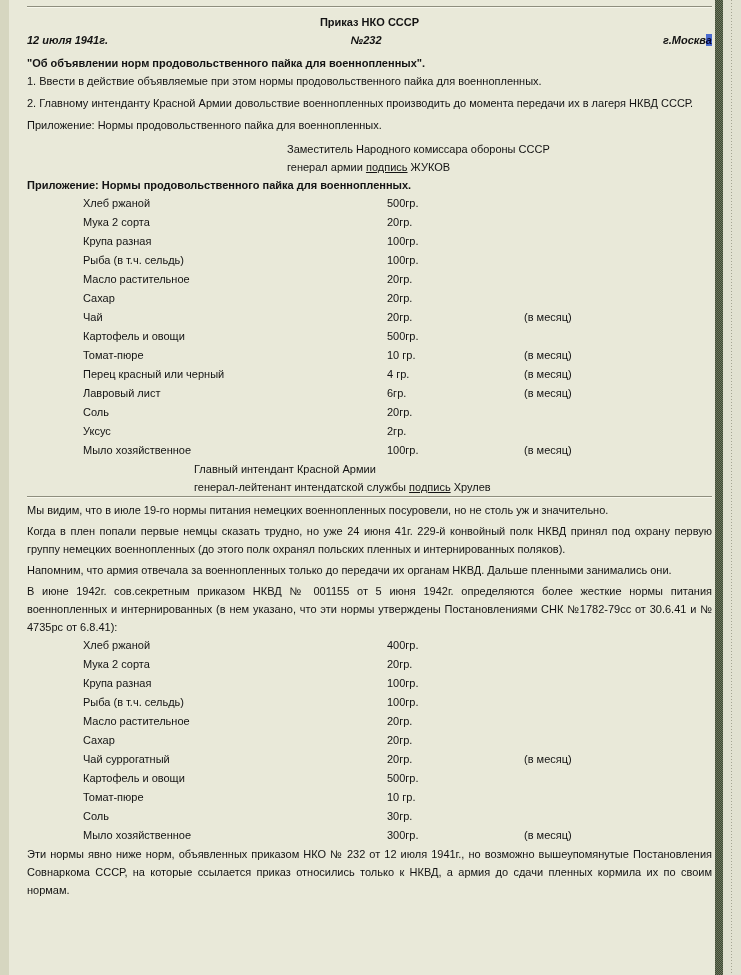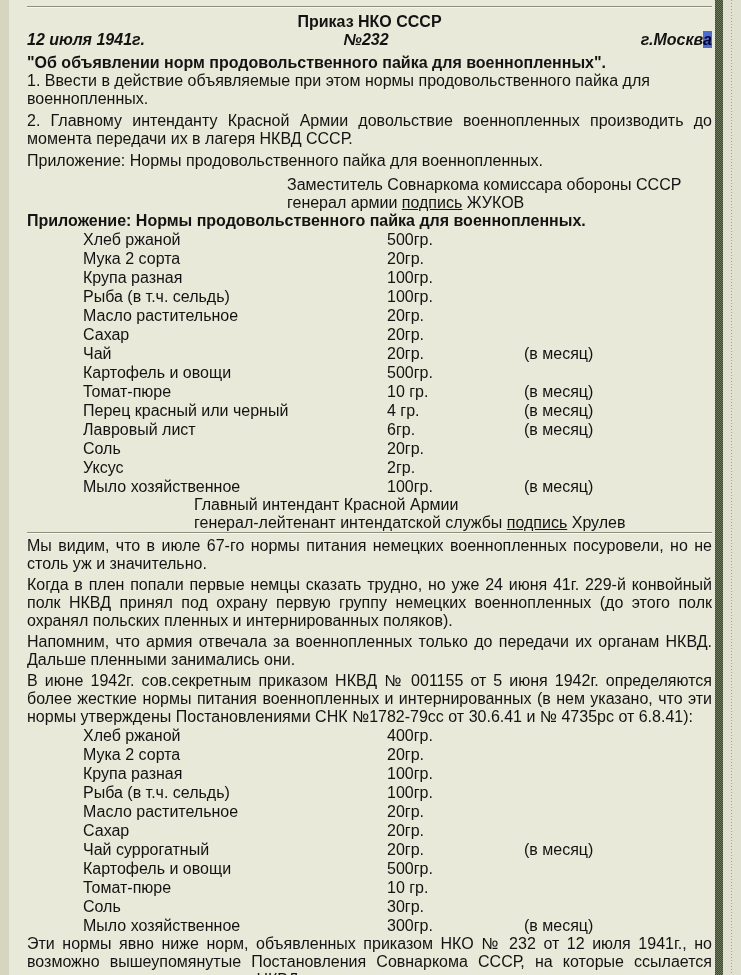--- a/index.html
+++ b/index.html
@@ -2,21 +2,21 @@
 <html><head>
 <meta charset="utf-8">
 <style>
   html,body { margin:0; padding:0; }
   .page {
     position:relative;
     width:741px; height:975px;
     background:#e9e9d9;
     overflow:hidden;
     font-family:"Liberation Sans","DejaVu Sans",sans-serif;
-    font-size:16px;
+    font-size:11px;
     color:#131313;
   }
   .left-strip {
     position:absolute; left:0; top:0; width:9px; height:100%;
     background:#d6d6c0;
   }
   .right-frame { position:absolute; right:0; top:0; width:26px; height:100%; }
   .frame-dark {
     position:absolute; left:0; top:0; width:8px; height:100%;
     background:#4f5942;
@@ -85,21 +85,21 @@
     </div>
 
     <p class="doc-title">"Об объявлении норм продовольственного пайка для военнопленных".</p>
 
     <p class="pt1">1. Ввести в действие объявляемые при этом нормы продовольственного пайка для военнопленных.</p>
     <p class="pt2">2. Главному интенданту Красной Армии довольствие военнопленных производить до момента передачи их в лагеря НКВД СССР.</p>
 
     <p class="attach">Приложение: Нормы продовольственного пайка для военнопленных.</p>
 
     <div class="sig sig-zhukov">
-      <div>Заместитель Совнаркома комиссара обороны СССР</div>
+      <div>Заместитель Народного комиссара обороны СССР</div>
       <div><span>генерал армии </span><span class="sign-word">подпись</span><span> ЖУКОВ</span></div>
     </div>
 
     <p class="attach-bold">Приложение: Нормы продовольственного пайка для военнопленных.</p>
 
     <div class="ration">
 
         <div class="ration-row">
           <span class="rr-item">Хлеб ржаной</span>
           <span class="rr-qty">500гр.</span>
@@ -187,21 +187,21 @@
 
     <div class="sig sig-khrulev">
       <div>Главный интендант Красной Армии</div>
       <div><span>генерал-лейтенант интендатской службы  </span><span class="sign-word">подпись</span><span> Хрулев</span></div>
     </div>
 
     <hr class="rule rule-mid">
 
     <div class="commentary">
 
-        <p>Мы видим, что в июле 67-го нормы питания немецких военнопленных посуровели, но не столь уж и значительно.</p>
+        <p>Мы видим, что в июле 19-го нормы питания немецких военнопленных посуровели, но не столь уж и значительно.</p>
 
         <p>Когда в плен попали первые немцы сказать трудно, но уже 24 июня 41г. 229-й конвойный полк НКВД принял под охрану первую группу немецких военнопленных (до этого полк охранял польских пленных и интернированных поляков).</p>
 
         <p>Напомним, что армия отвечала за военнопленных только до передачи их органам  НКВД. Дальше пленными занимались они.</p>
 
         <p>В июне 1942г. сов.секретным приказом НКВД №  001155 от 5 июня 1942г. определяются более жесткие нормы питания военнопленных и интернированных (в нем указано, что эти нормы утверждены Постановлениями СНК  №1782-79сс от 30.6.41 и № 4735рс от 6.8.41):</p>
       </div>
 
     <div class="ration">
 

